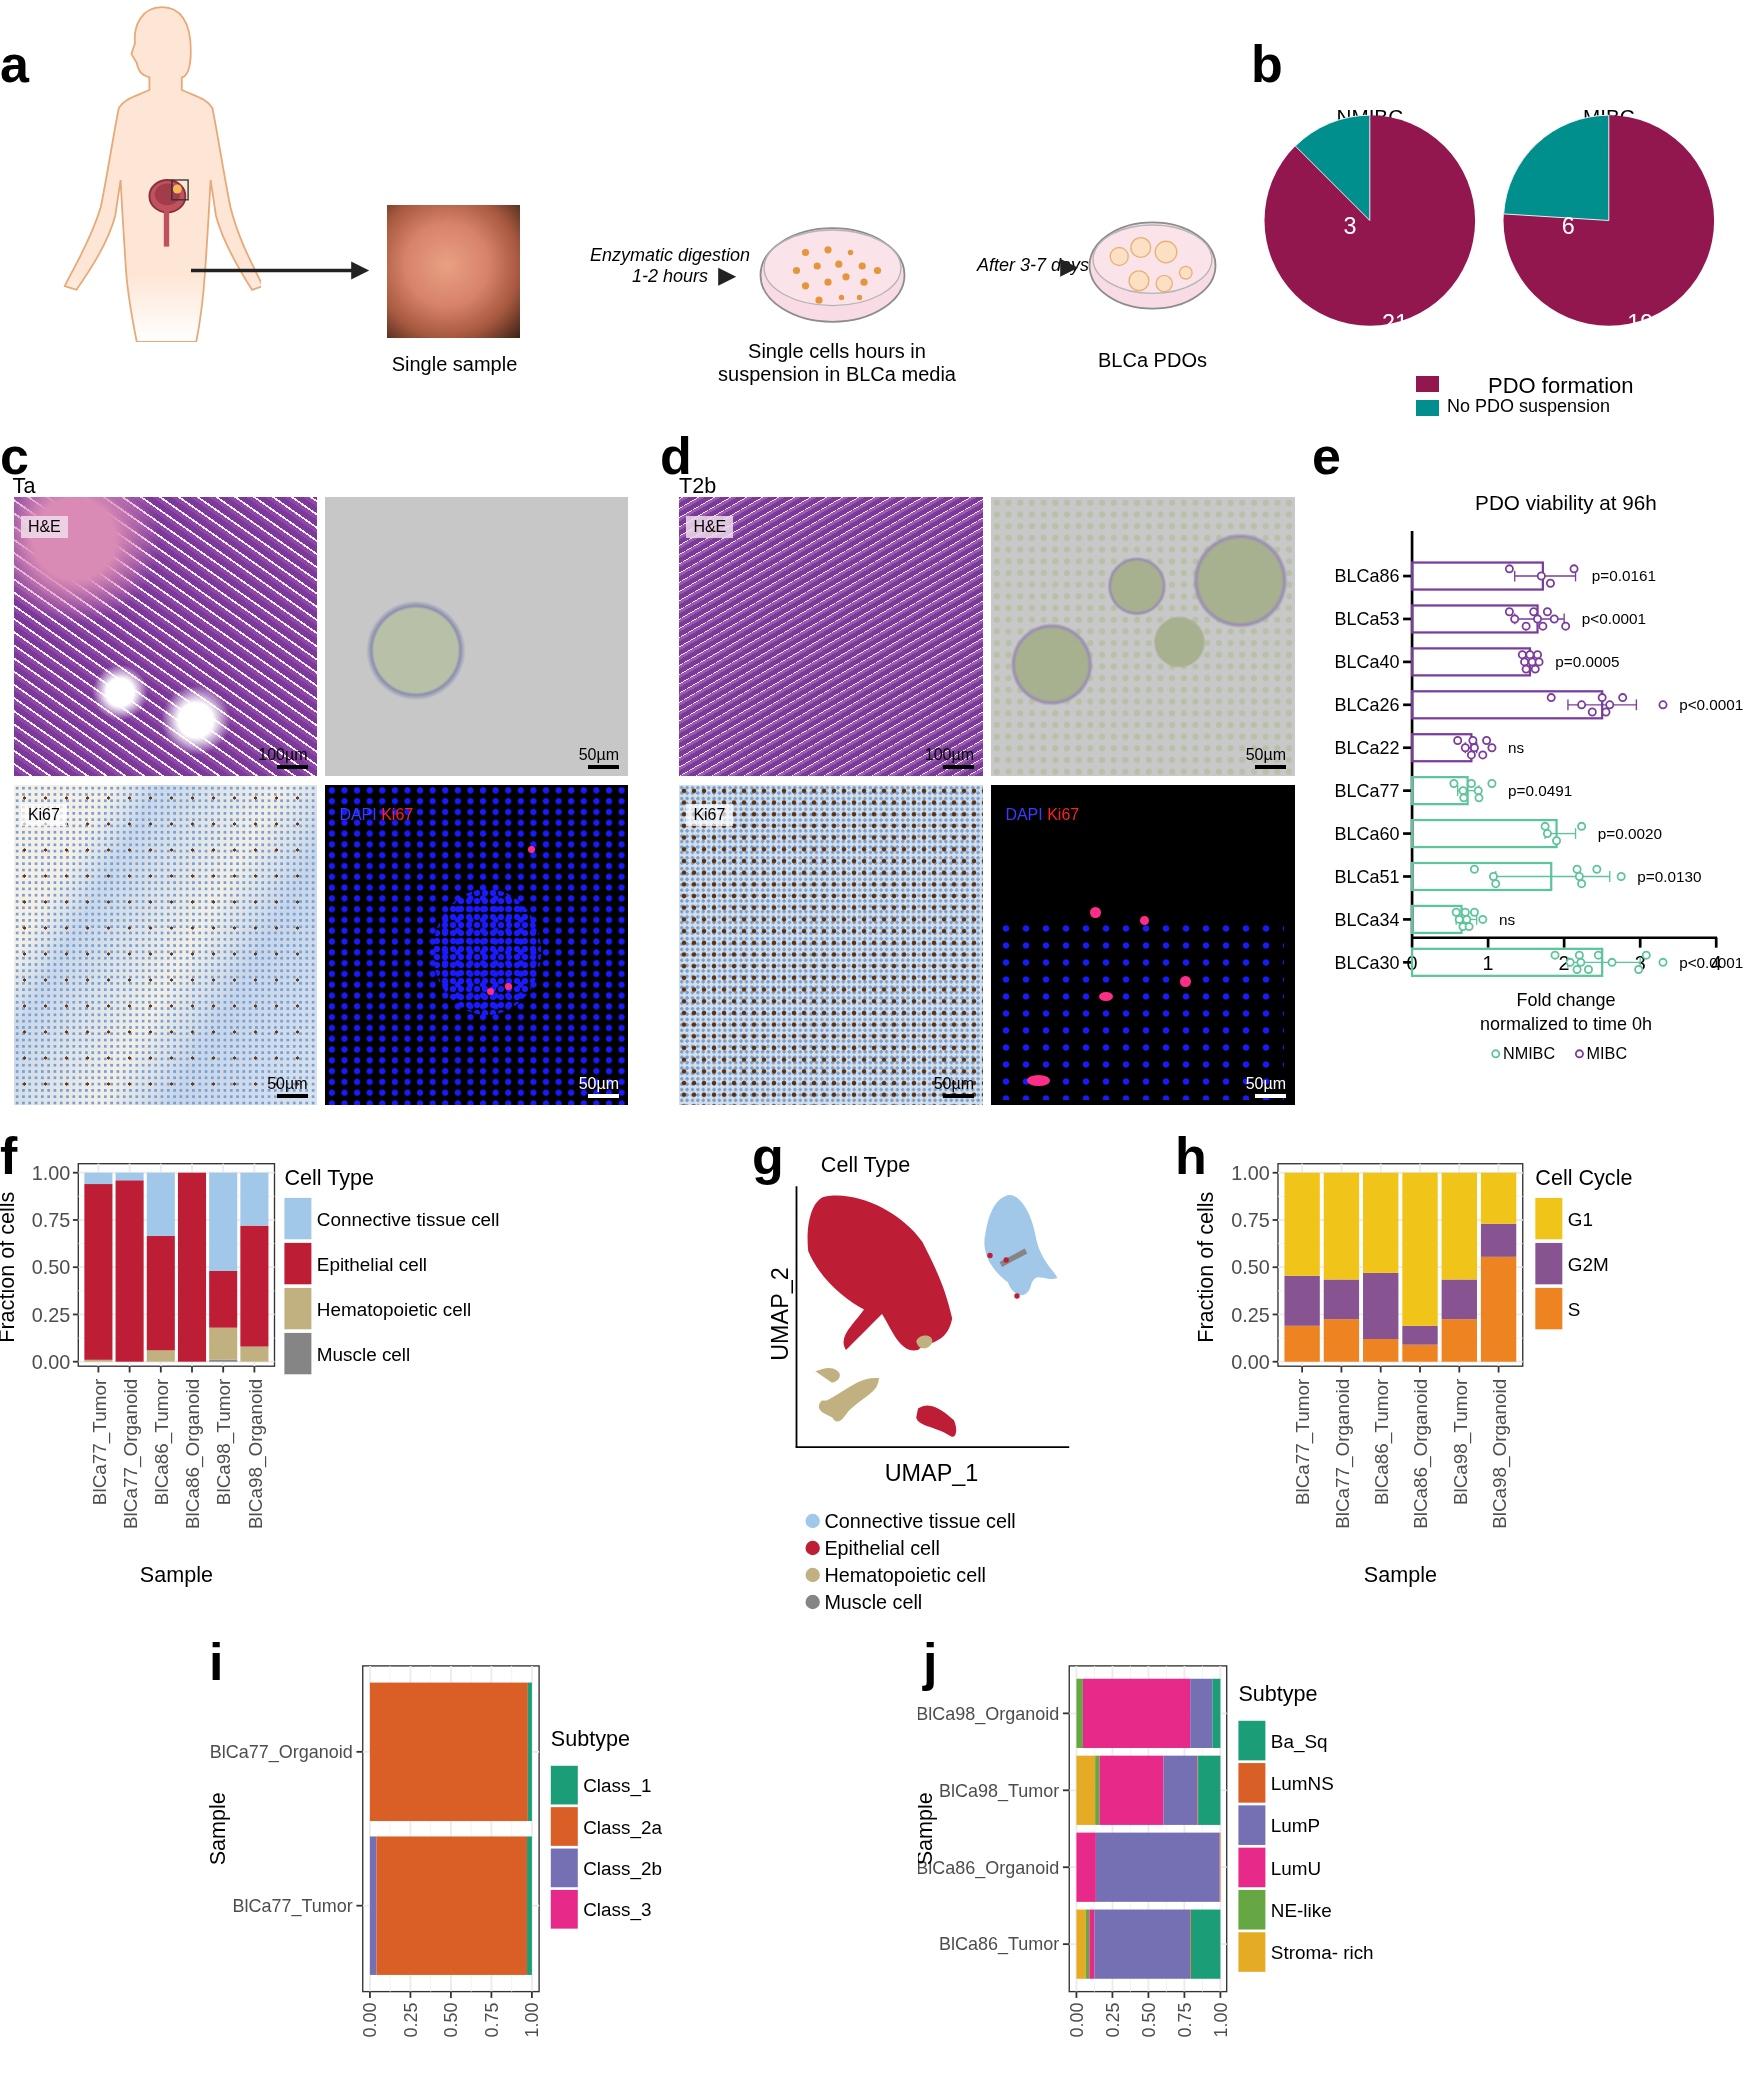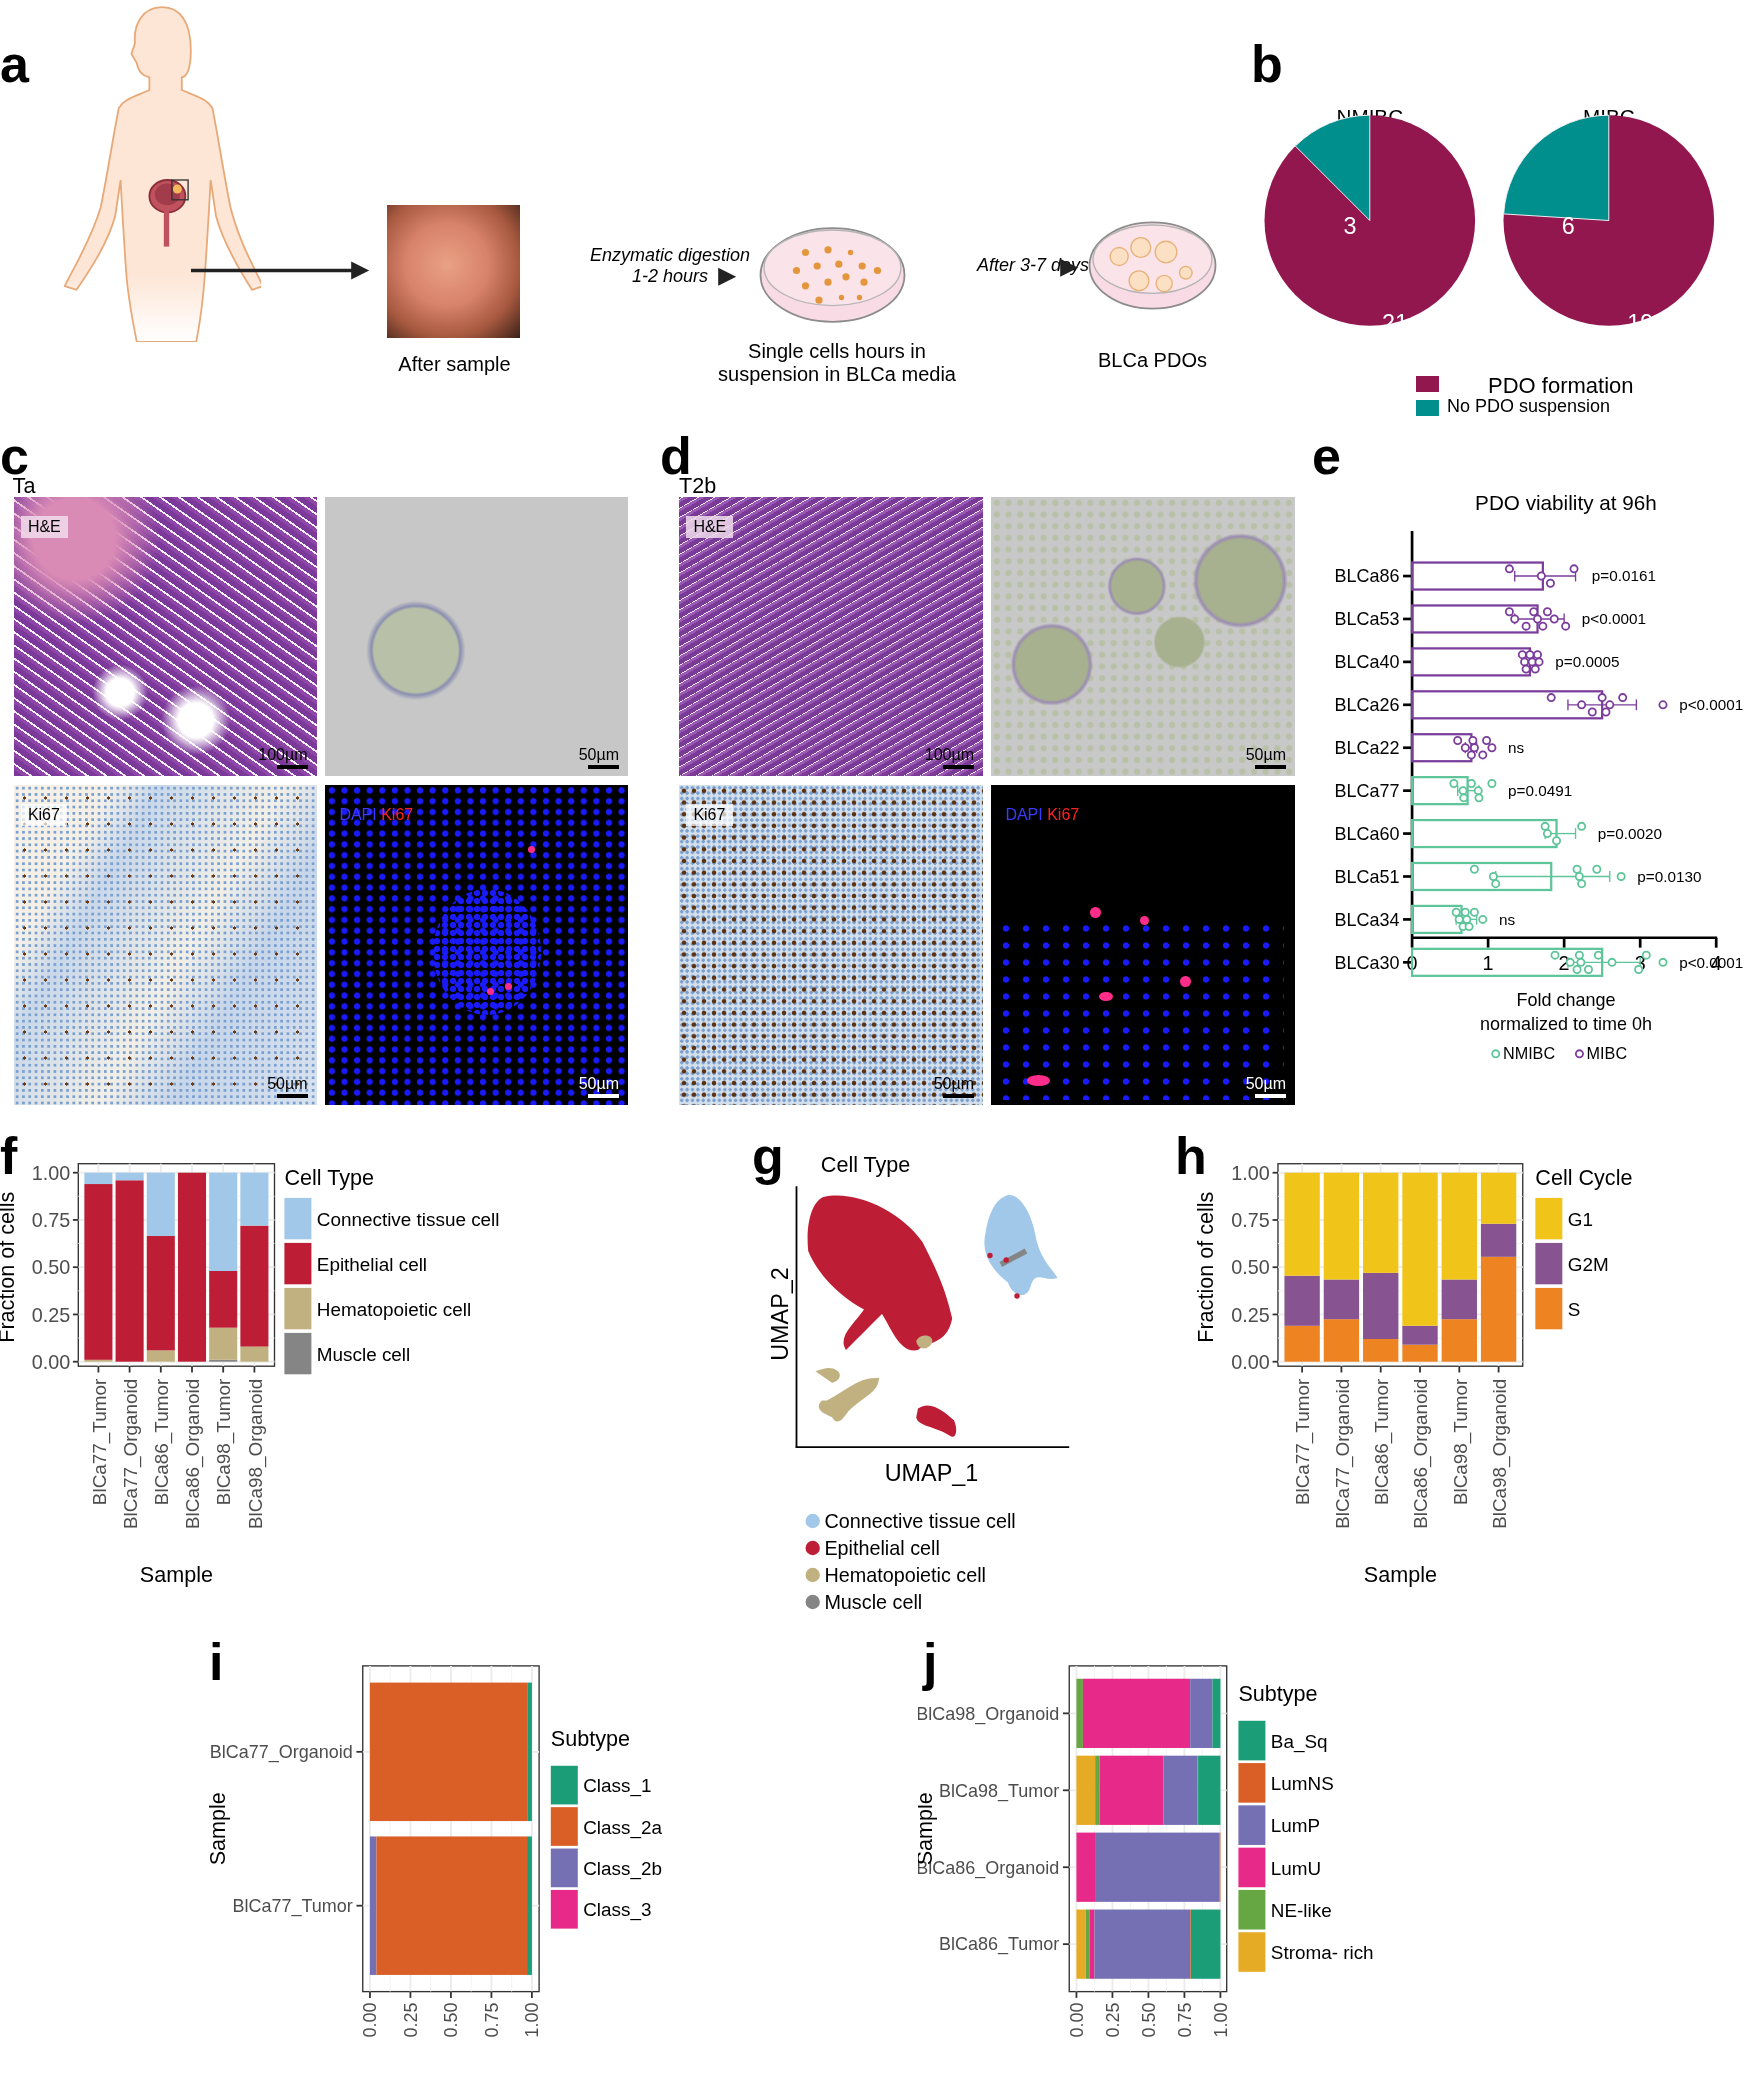--- a/index.html
+++ b/index.html
@@ -37,21 +37,21 @@
   <circle cx="167" cy="210" r="5" fill="#f2b85a"></circle>
   <rect x="161" y="200" width="18" height="22" fill="none" stroke="#333" stroke-width="1.5"></rect>
 </svg>
 
 <svg class="abs" style="left:191px;top:257px;" width="180" height="27" viewBox="0 0 200 30">
   <line x1="0" y1="15" x2="180" y2="15" stroke="#222" stroke-width="4"></line>
   <polygon points="178,5 198,15 178,25" fill="#222"></polygon>
 </svg>
 
 <div class="micro" style="left:387px;top:205px;width:133px;height:133px;background: radial-gradient(ellipse at 45% 45%, #e9a184 0%, #d7826a 40%, #a6583f 70%, #3a2116 100%);"></div>
-<div class="txt cap" style="left:387px;top:353px;width:135px;">After sample</div>
+<div class="txt cap" style="left:387px;top:353px;width:135px;">Single sample</div>
 
 <div class="txt ital" style="left:571px;top:220px;width:198px;">
   <div>Enzymatic digestion</div>
   <div>1-2 hours</div>
 </div>
 <svg class="abs" style="left:576px;top:266px;" width="162" height="21.6" viewBox="0 0 180 24">
   <defs>
       <linearGradient id="ag" x1="0" x2="1">
         <stop offset="0" stop-color="#fff"></stop>
         <stop offset="0.5" stop-color="#222"></stop>

